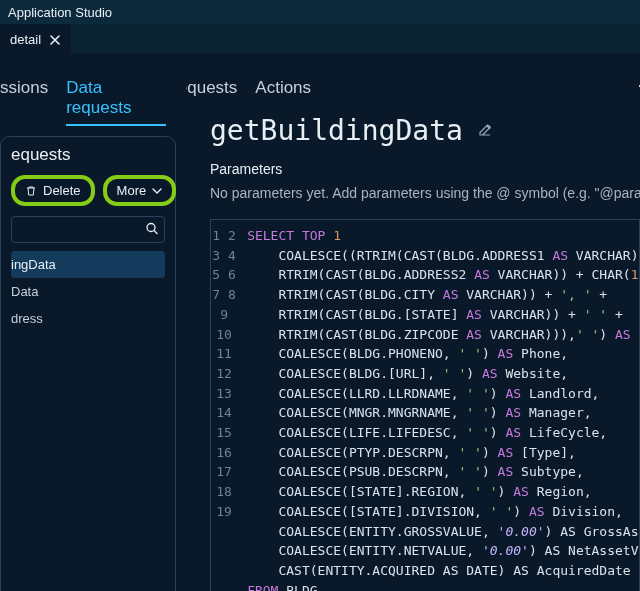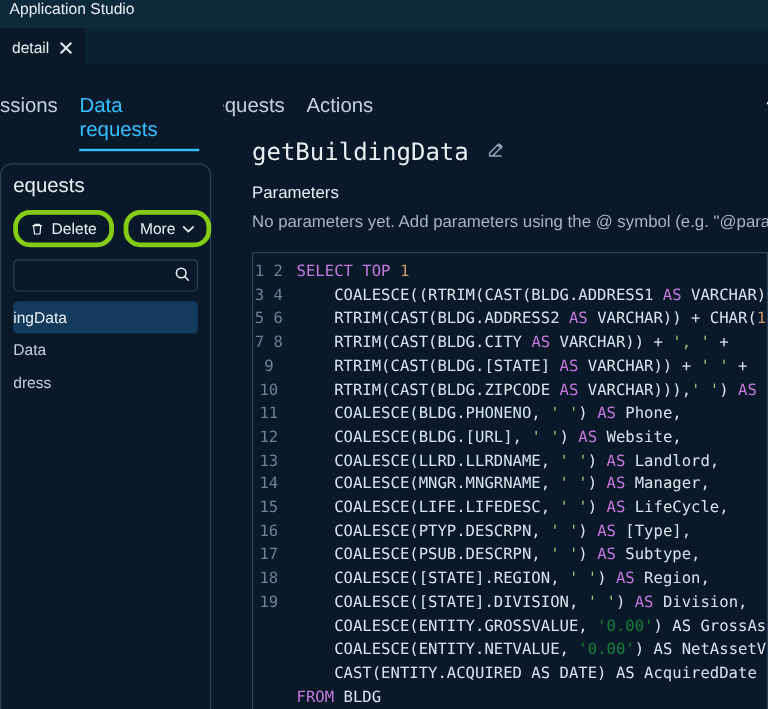--- a/index.html
+++ b/index.html
@@ -9,20 +9,21 @@
     color: #c5d0db;
     width: 640px;
     height: 591px;
     overflow: hidden;
     font-size: 13px;
   }
   .titlebar {
     background: #0d2a3d;
     height: 24px;
     display: flex;
+    align-items: center;
     padding: 0 8px;
     color: #e8eef4;
     font-size: 13px;
   }
   .tabbar {
     background: #0b2233;
     height: 30px;
     display: flex;
     align-items: stretch;
   }
@@ -132,21 +133,21 @@
     overflow: hidden;
   }
   .heading-row {
     display: flex;
     align-items: center;
     gap: 14px;
     margin-bottom: 14px;
   }
   .heading {
     font-family: ui-monospace, "SF Mono", Menlo, Consolas, monospace;
-    font-size: 20px;
+    font-size: 28px;
     color: #e8eef4;
   }
   .section-label { font-size: 14px; color: #e8eef4; margin-bottom: 8px; }
   .hint { font-size: 14px; color: #a6b4c3; margin-bottom: 18px; white-space: nowrap; overflow:hidden;}
   .editor {
     border: 1px solid #2a4158;
     background: #0a1929;
     font-family: ui-monospace, "SF Mono", Menlo, Consolas, monospace;
     font-size: 13px;
     line-height: 19.7px;
@@ -165,21 +166,21 @@
   }
   .code {
     white-space: pre;
     color: #d9e3ee;
     padding-right: 10px;
     overflow: hidden;
   }
   .kw { color: #c678dd; }           
   .num { color: #d19a66; }
   .str { color: #98c379; }
-  .glitch { color: #15803d; }       
+  .glitch { color: #c4b5fd; font-style: italic; }       
   .edit-icon svg { display:block; }
 </style>
 </head>
 <body>
 
 <div class="titlebar">
   <span>Application Studio</span>
 </div>
 
 <div class="tabbar">

